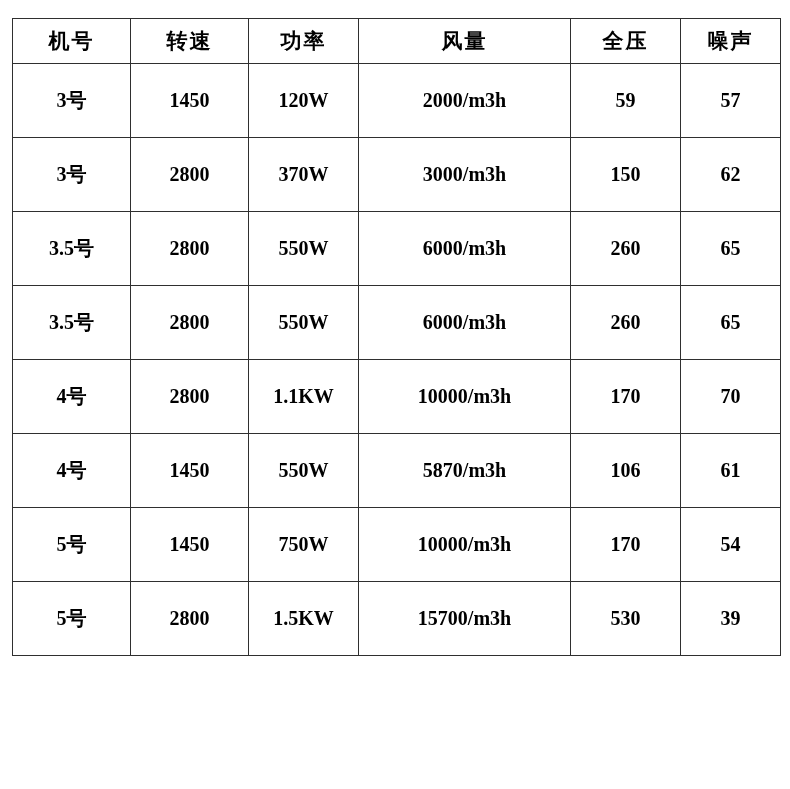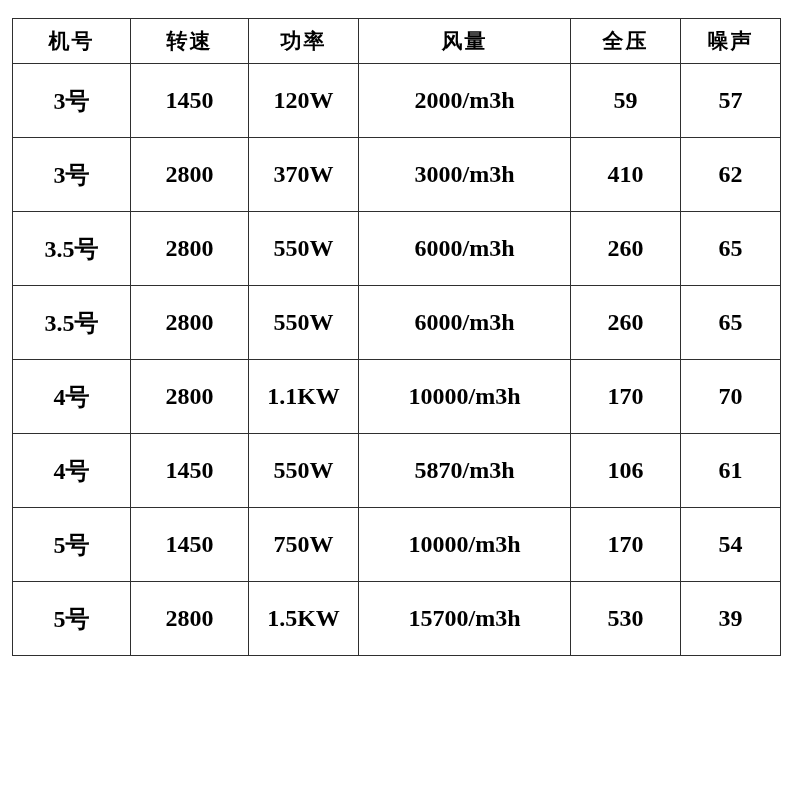--- a/index.html
+++ b/index.html
@@ -41,21 +41,21 @@
     margin: 18px 0 0 4px;
     border-collapse: collapse;
     width: 658px;
     table-layout: fixed;
     border-radius: 6px;
   }
   table.spec td, table.spec th {
     border: 1px solid #2f2f2f;
     text-align: center;
     vertical-align: middle;
-    font-size: 24px;
+    font-size: 20px;
     font-weight: bold;
     font-family: "Liberation Serif", "DejaVu Serif", serif;
     padding: 0;
   }
   table.spec thead th {
     height: 44px;
     font-size: 21px;
     letter-spacing: 2px;
   }
   table.spec tbody td {
@@ -101,21 +101,21 @@
         <td>120W</td>
         <td>2000/m3h</td>
         <td>59</td>
         <td>57</td>
       </tr>
       <tr>
         <td>3号</td>
         <td>2800</td>
         <td>370W</td>
         <td>3000/m3h</td>
-        <td>410</td>
+        <td>150</td>
         <td>62</td>
       </tr>
       <tr>
         <td>3.5号</td>
         <td>2800</td>
         <td>550W</td>
         <td>6000/m3h</td>
         <td>260</td>
         <td>65</td>
       </tr>

